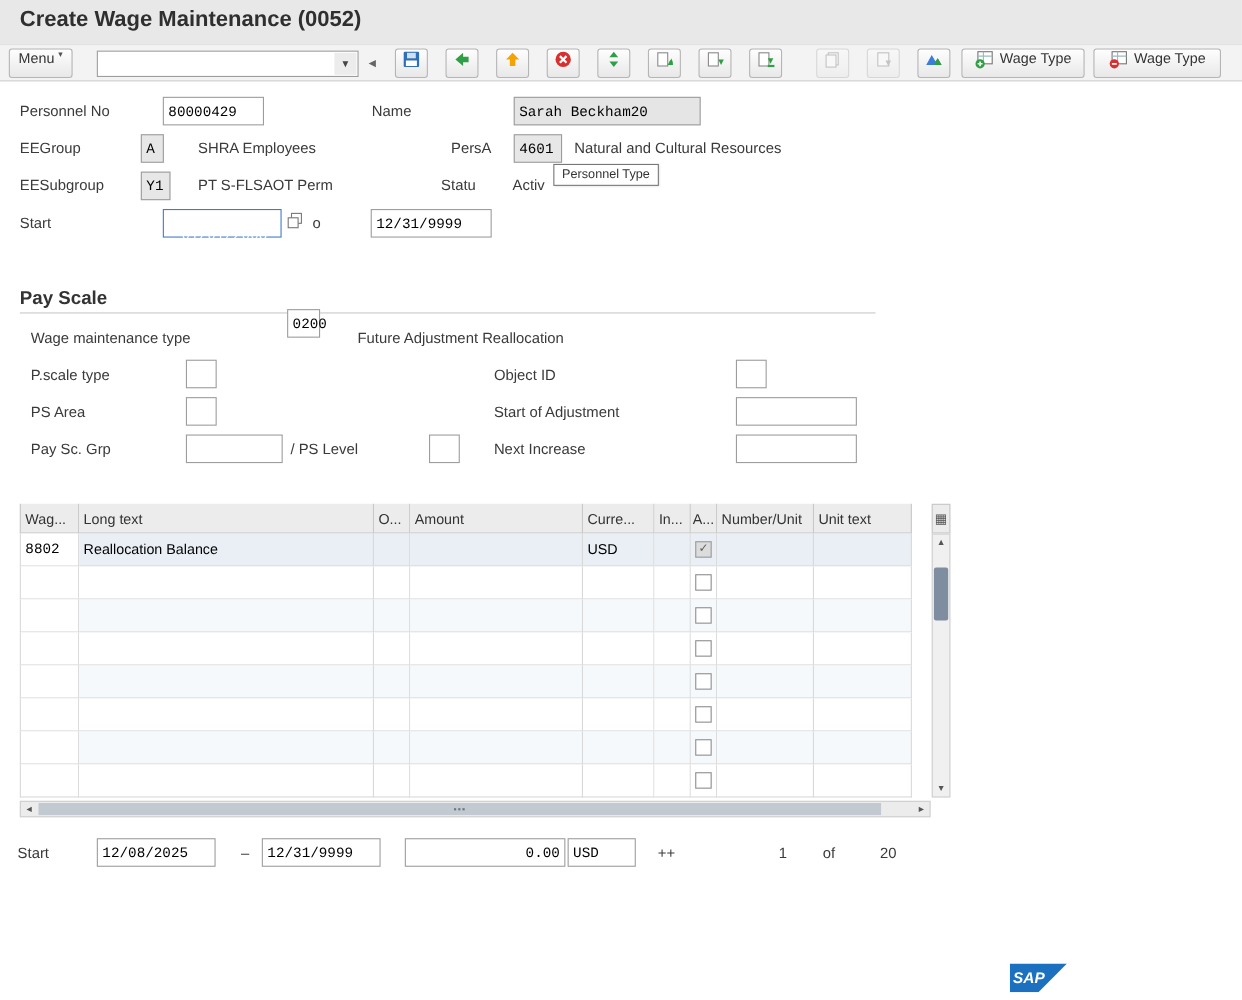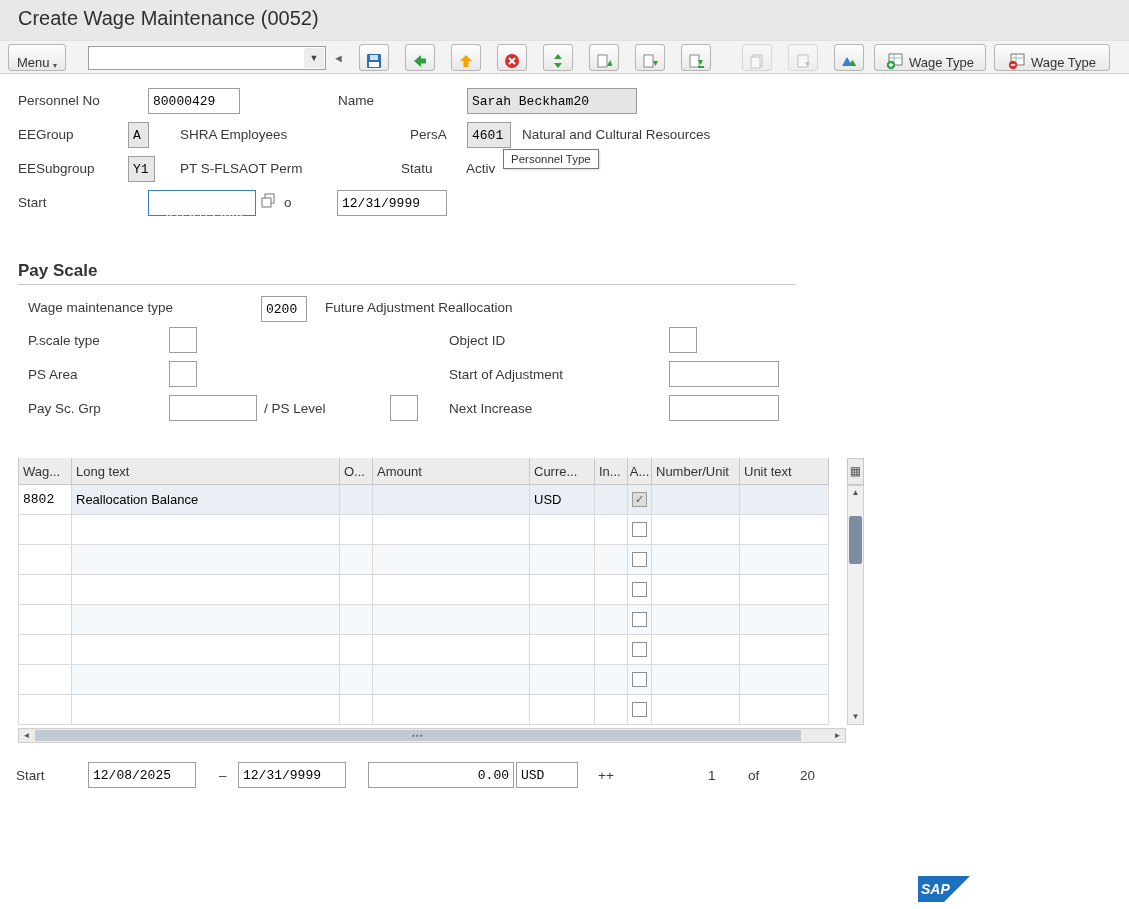--- a/index.html
+++ b/index.html
@@ -1,25 +1,25 @@
 <!DOCTYPE html>
 <html><head>
 <meta charset="utf-8">
 <style>
   * { margin:0; padding:0; }
   body { font-family:"Liberation Sans", sans-serif; background:#fff; }
   .screen { position:relative; width:1129px; height:909px; background:#ffffff; overflow:hidden; }
 
   .titlebar { position:absolute; left:0; top:0; width:1129px; height:40px; background:#e9e8e8; }
-  .title { position:absolute; left:18px; top:7px; font-size:20px; font-weight:normal; color:#2f2f2f; }
+  .title { position:absolute; left:18px; top:7px; font-size:20px; font-weight:bold; color:#2f2f2f; }
 
   .toolbar { position:absolute; left:0; top:40px; width:1129px; height:34px; background:#f4f3f3;
              border-top:1px solid #e3e1e1; border-bottom:1px solid #cfcfcf; box-sizing:border-box; }
   .tbtn { position:absolute; top:3px; height:27px; border:1px solid #b5b5b5; border-radius:3px;
-          background:linear-gradient(#fefefe,#e8e8e8); display:flex; align-items:flex-end; justify-content:center;
+          background:linear-gradient(#fefefe,#e8e8e8); display:flex; align-items:flex-start; justify-content:center;
           font-size:13px; color:#333; box-sizing:border-box; cursor:default; }
   .tbtn.disabled { opacity:.45; }
   .combo { position:absolute; left:88px; top:5px; width:238px; height:24px; border:1px solid #9d9d9d; background:#fff; box-sizing:border-box; }
   .combo input { position:absolute; left:2px; top:1px; width:210px; height:20px; border:0; outline:none; font-size:13px; }
   .combo .dd { position:absolute; right:1px; top:1px; width:20px; height:20px; background:#ececec; text-align:center; font-size:9px; line-height:20px; color:#444; }
   .collapse { position:absolute; left:333px; top:11px; font-size:11px; color:#666; }
 
   .lbl { position:absolute; font-size:13.5px; color:#3a3a3a; white-space:nowrap; }
   .field { position:absolute; height:24px; border:1px solid #9d9d9d; background:#fff;
            font-family:"Liberation Mono","DejaVu Sans Mono",monospace; font-size:13px; color:#000;
@@ -235,21 +235,21 @@
         <rect x="3" y="6" width="9" height="9" fill="#fff" stroke="#777"></rect>
       </svg>
     </span>
   <div class="lbl" style="left:284px;top:195px;">o</div>
   <div class="field" style="left:337px;top:190px;width:110px;">12/31/9999</div>
 
   <div class="sec-title" style="left:18px;top:261px;">Pay Scale</div>
   <div class="sec-line" style="left:18px;top:284px;width:778px;"></div>
 
   <div class="lbl" style="left:28px;top:300px;">Wage maintenance type</div>
-  <div class="field" style="left:261px;top:296px;width:46px;">0200</div>
+  <div class="field" style="left:261px;top:281px;width:30px;">0200</div>
   <div class="lbl" style="left:325px;top:300px;">Future Adjustment Reallocation</div>
 
   <div class="lbl" style="left:28px;top:333px;">P.scale type</div>
   <div class="field" style="left:169px;top:327px;width:28px;"></div>
   <div class="lbl" style="left:449px;top:333px;">Object ID</div>
   <div class="field" style="left:669px;top:327px;width:28px;"></div>
 
   <div class="lbl" style="left:28px;top:367px;">PS Area</div>
   <div class="field" style="left:169px;top:361px;width:28px;"></div>
   <div class="lbl" style="left:449px;top:367px;">Start of Adjustment</div>

